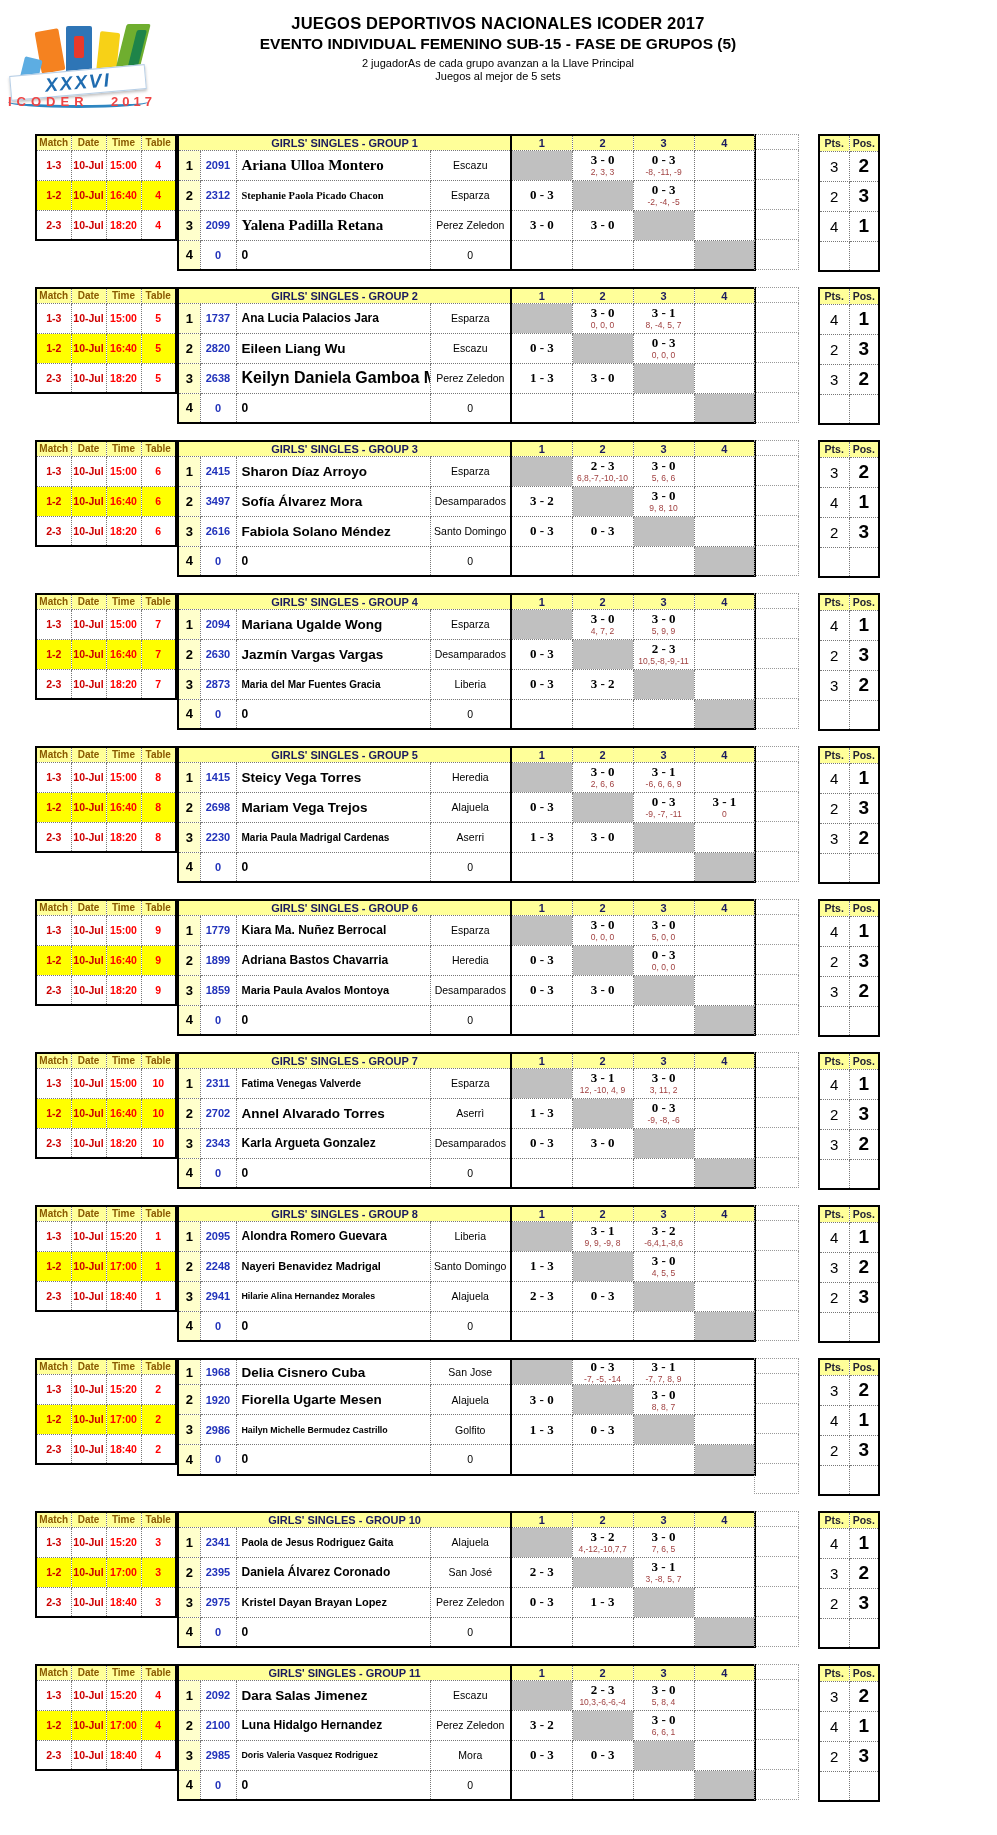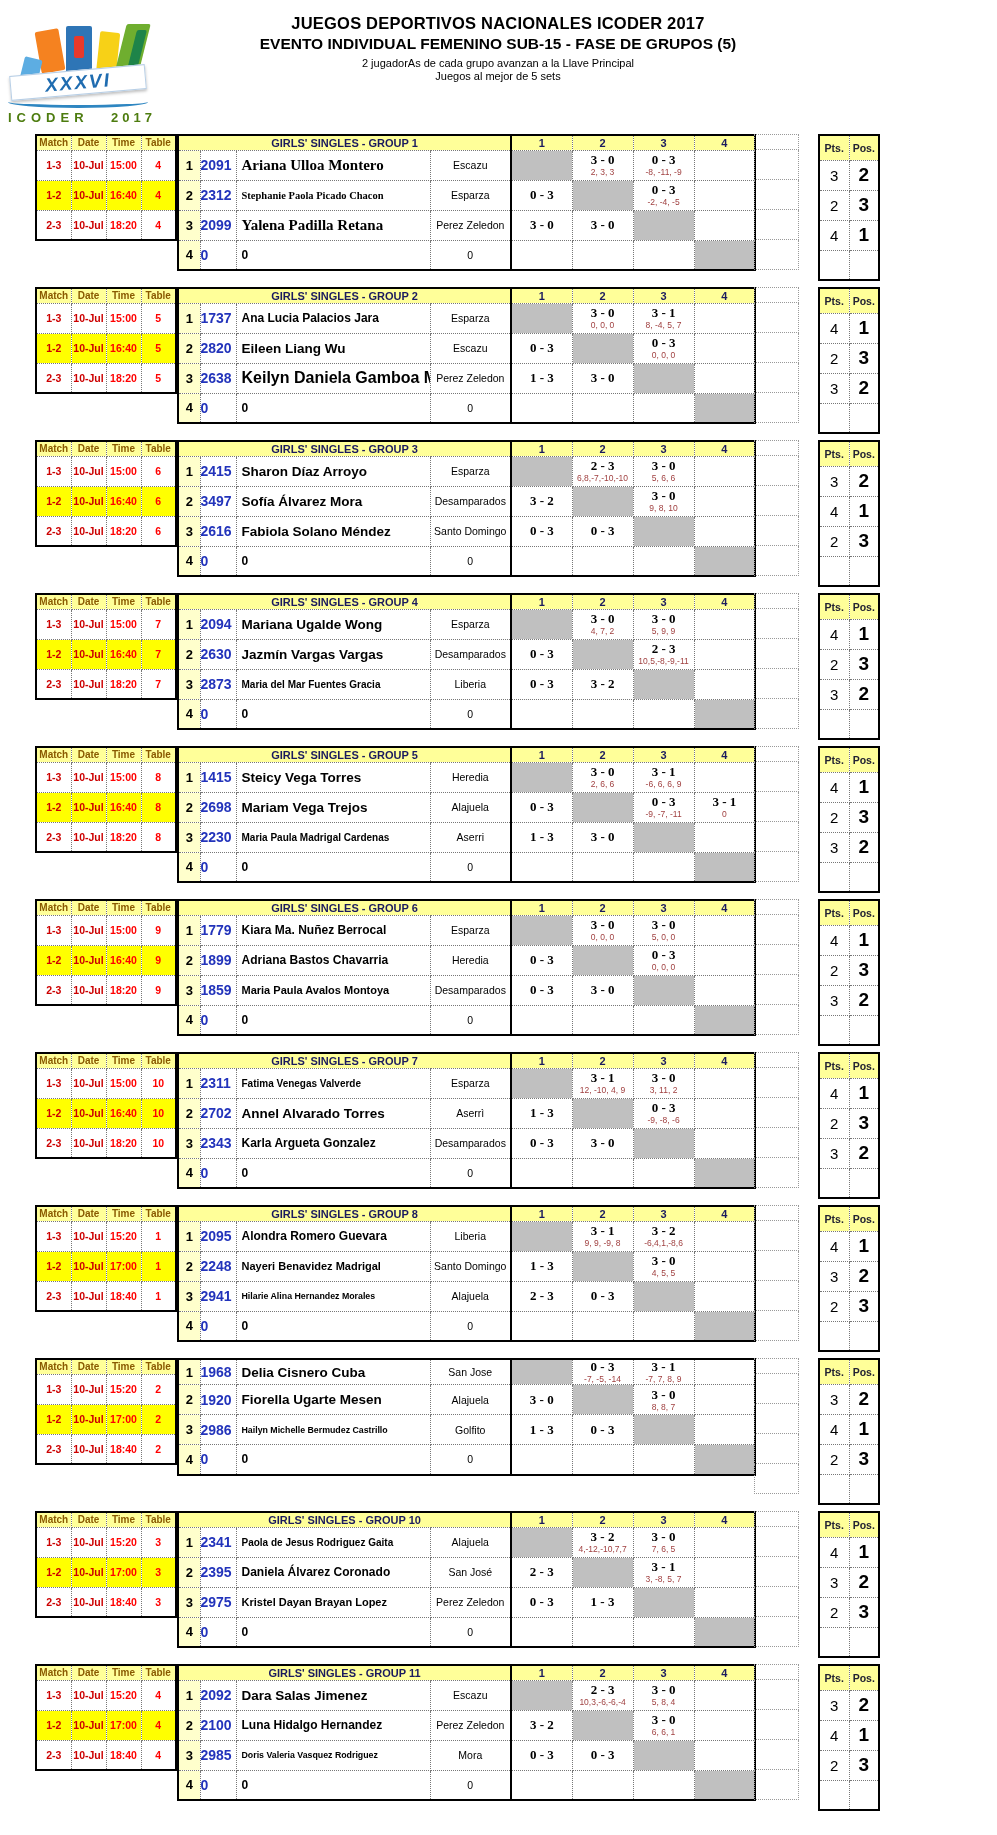--- a/index.html
+++ b/index.html
@@ -19,22 +19,22 @@
   .b2{left:14px;top:34px;width:18px;height:24px;background:#5DADE2;transform:rotate(14deg);}
   .b3{left:58px;top:2px;width:26px;height:48px;background:#2E75B6;}
   .b4{left:66px;top:12px;width:10px;height:22px;background:#E8392B;border-radius:50% 50% 0 0;}
   .b5{left:90px;top:8px;width:20px;height:44px;background:#F7D117;transform:rotate(6deg);}
   .b6{left:112px;top:0px;width:24px;height:54px;background:#6FAE2F;transform:skewX(-14deg);}
   .b7{left:124px;top:6px;width:10px;height:40px;background:#1E8449;transform:skewX(-14deg);}
   .ribbon{position:absolute;left:2px;top:46px;width:136px;height:25px;background:#fff;
     border:1px solid #b8cfe6;box-shadow:0 2px 3px rgba(0,0,0,.25);transform:rotate(-5deg);
     text-align:center;font-weight:bold;font-style:italic;font-size:19px;color:#1F6CB0;line-height:24px;letter-spacing:2px;}
   .wave{position:absolute;left:0;top:72px;width:140px;height:12px;border-bottom:3px solid #2E86C1;border-radius:50%;}
-  .logo-bottom{position:absolute;left:0;top:86px;width:148px;display:flex;justify-content:space-between;
-    font-weight:bold;font-size:13px;color:#4d7c0f;}
+  .logo-bottom{position:absolute;left:0;top:70px;width:148px;display:flex;justify-content:space-between;
+    font-weight:bold;font-size:13px;color:#ef4444;}
   .logo-bottom .sp1{letter-spacing:5px;} .logo-bottom .sp2{letter-spacing:4px;}
   .titles{position:absolute;left:160px;top:14px;width:676px;text-align:center;}
   .t1{font-size:16.5px;font-weight:bold;letter-spacing:.2px;}
   .t2{font-size:15.5px;font-weight:bold;margin-top:2px;}
   .t3{font-size:11px;margin-top:4px;}
   .t4{font-size:11px;margin-top:1px;}
 
   
   #groups{margin-top:0;}
   .group{position:relative;height:139px;margin:0 0 14px 35px;}
@@ -49,35 +49,35 @@
   .ltime,.ltable{color:var(--time-red);font-weight:bold;font-size:10.5px;}
   .hl td{background:var(--highlight-yellow);}
 
   .mtab{position:absolute;left:142px;top:0;width:577px;border:2px solid #000;}
   .mtab tr{height:30px;} .mtab tr:first-child{height:15px;}
   .mtab td{border:1px dotted #777;}
   .gtitle{background:var(--header-yellow);color:var(--header-navy);text-align:center;font-weight:bold;font-size:11px;white-space:nowrap;}
   .shead{background:var(--header-yellow);color:var(--header-navy);text-align:center;font-weight:bold;font-size:11px;}
   .s1{border-left:2px solid #000 !important;}
   .pnum{background:var(--row-number-yellow);font-weight:bold;font-size:13px;text-align:center;}
-  .pid{color:var(--id-blue);font-weight:bold;font-size:14px;text-align:left;}
+  .pid{color:var(--id-blue);font-weight:bold;font-size:11px;text-align:center;}
   .pname{font-weight:bold;white-space:nowrap;padding-left:5px;}
   .group[data-gi="0"] .pname.real{font-family:"Liberation Serif",serif;}
   .pclub{font-size:10.5px;text-align:center;white-space:nowrap;}
   .scell{text-align:center;vertical-align:middle;}
   .scell.self{background:var(--self-cell-gray);}
   .sc{font-family:"Liberation Serif",serif;font-weight:bold;font-size:13px;line-height:14px;}
   .sd{font-size:8.5px;color:var(--detail-red);line-height:10px;white-space:nowrap;}
 
   .gtab{position:absolute;left:719px;top:0;width:45px;}
   .gtab tr{height:30px;} .gtab tr:first-child{height:15px;}
   .gtab td{border:1px dotted #999;}
 
   .ptab{position:absolute;left:783px;top:0;width:62px;border:2px solid #000;}
-  .ptab tr{height:30px;} .ptab tr:first-child{height:25px;}
+  .ptab tr{height:30px;} .ptab tr:first-child{height:16px;}
   .ptab th{background:var(--header-yellow);font-size:10.5px;font-weight:bold;color:#222233;border:1px dotted #777;}
   .ptab td{border:1px dotted #777;text-align:center;vertical-align:middle;}
   .pts{font-size:15px;}
   .pos{font-size:19px;font-weight:bold;}
 </style>
 </head>
 <body>
 
 <div class="page-header">
   <div class="logo">

